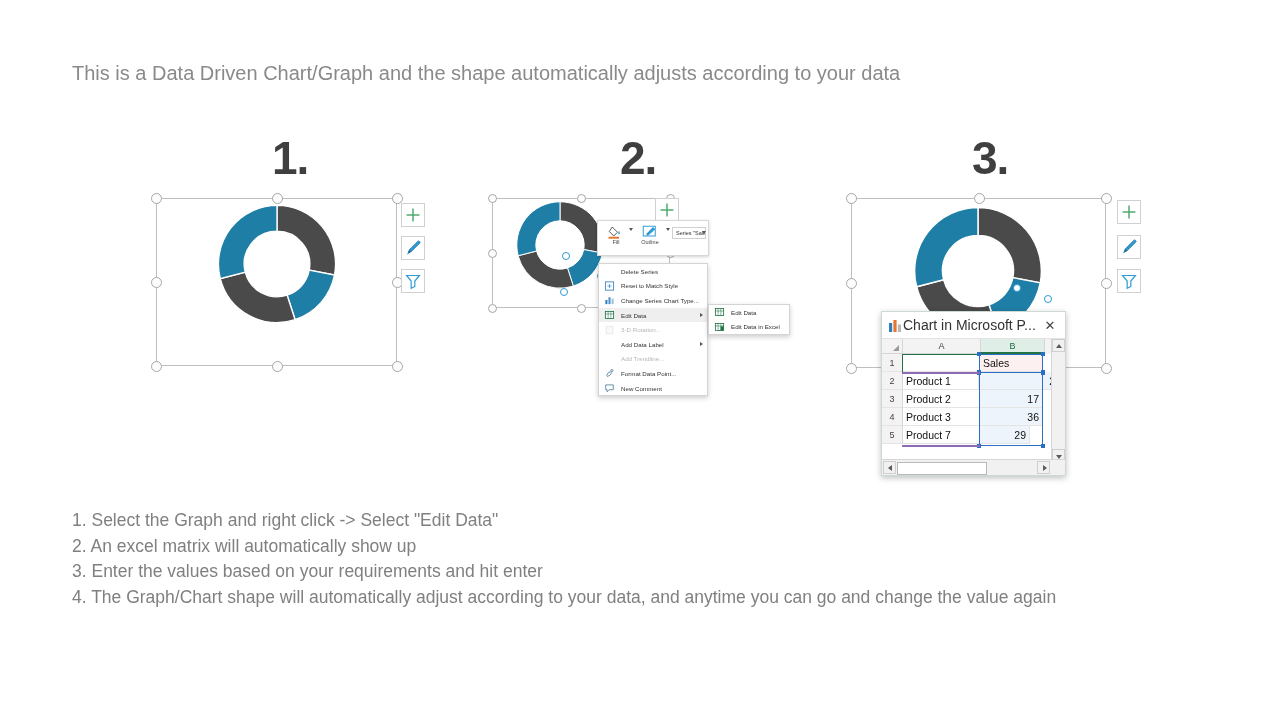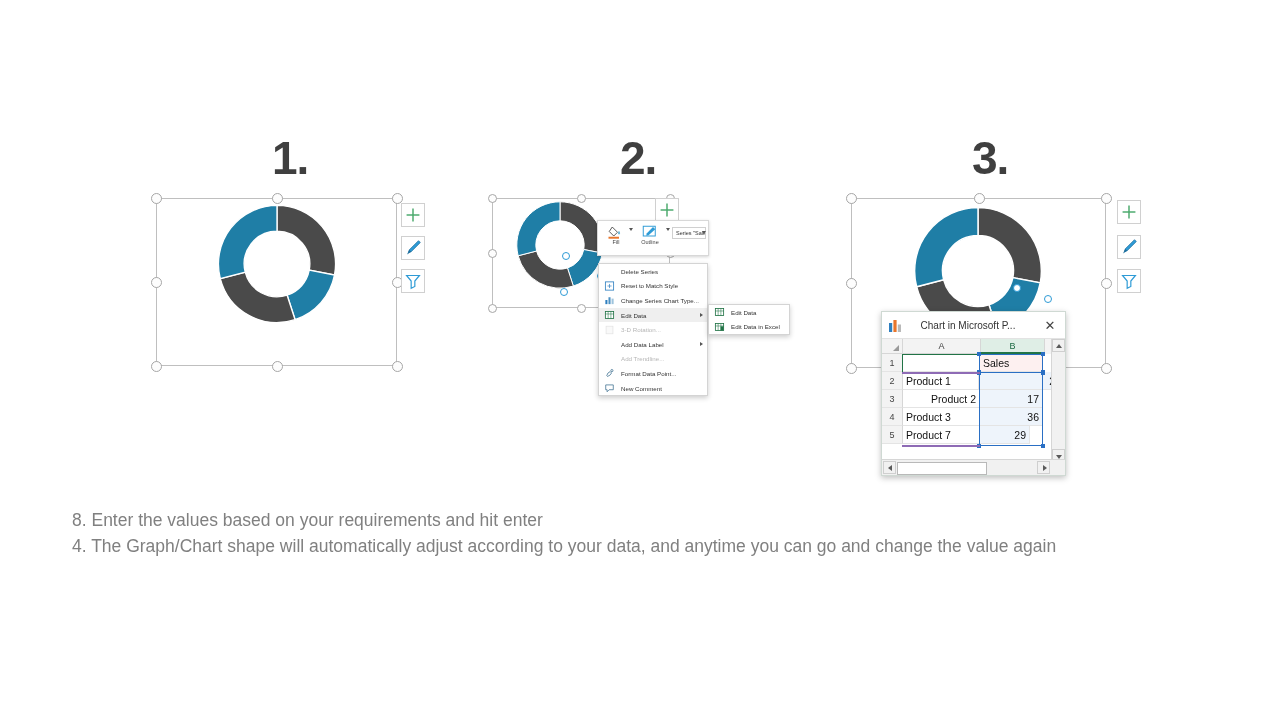--- a/index.html
+++ b/index.html
@@ -97,21 +97,21 @@
     box-sizing:border-box;
   }
   .xltitle{
     position:relative;height:26px;background:#ffffff;
     border-bottom:1px solid #e3e3e3;
     display:flex;align-items:center;
   }
   .xlicon{width:14px;height:13px;margin-left:7px;}
   .xlicon svg{display:block;width:100%;height:100%;}
   .xltitletext{
-    flex:1;text-align:center;font-size:10px;color:#333;
+    flex:1;text-align:center;font-size:14px;color:#333;
     white-space:nowrap;overflow:hidden;padding-right:6px;
   }
   .xlclose{
     width:22px;text-align:center;font-size:13px;color:#444;
     margin-right:4px;line-height:1;
   }
   .xlgrid{position:relative;}
   .xlcolhdr{display:flex;height:15px;background:#f3f3f3;}
   .xlcorner{
     width:20px;border-right:1px solid #d6d6d6;border-bottom:1px solid #d6d6d6;
@@ -184,20 +184,21 @@
     position:absolute;left:72px;top:508px;width:1150px;
     font-size:17.5px;line-height:25.5px;color:#808080;
   }
   .instructions div{white-space:normal;}
 </style>
 </head>
 <body>
 
 <div class="page">
 
+  <div class="subtitle">This is a Data Driven Chart/Graph and the shape automatically adjusts according to your data</div>
 
   <div class="stepnum" style="left:272px;top:131px;">1.</div>
 
   <div class="chartframe" style="left:156px;top:198px;width:241px;height:168px;">
     <div class="frameline" style="left:0;top:0;width:241px;height:1px;"></div>
     <div class="frameline" style="left:0;top:167px;width:241px;height:1px;"></div>
     <div class="frameline" style="left:0;top:0;width:1px;height:168px;"></div>
     <div class="frameline" style="left:240px;top:0;width:1px;height:168px;"></div>
     <div class="handle" style="left:-5px;top:-5px;"></div>
     <div class="handle" style="left:116px;top:-5px;"></div>
@@ -472,21 +473,21 @@
             <div class="xlc" style="width: 77px;"></div>
             <div class="xlc bcol hdrcell" style="width: 63px;">Sales</div>
           </div>
           <div class="xlrow">
             <div class="xlrh">2</div>
             <div class="xlc" style="width: 77px;">Product 1</div>
             <div class="xlc bcol num" style="width: 86px;">28</div>
           </div>
           <div class="xlrow">
             <div class="xlrh">3</div>
-            <div class="xlc" style="width: 77px; text-align: right;">Product 2</div>
+            <div class="xlc" style="width: 77px;">Product 2</div>
             <div class="xlc bcol num" style="width: 63px;">17</div>
           </div>
           <div class="xlrow">
             <div class="xlrh">4</div>
             <div class="xlc" style="width: 77px;">Product 3</div>
             <div class="xlc bcol num" style="width: 63px;">36</div>
           </div>
           <div class="xlrow">
             <div class="xlrh">5</div>
             <div class="xlc" style="width: 77px;">Product 7</div>
@@ -517,17 +518,19 @@
     </div>
 
     <div class="xlhscroll">
       <div class="xlharrow left" style="left:1px;"></div>
       <div class="xlhthumb"></div>
       <div class="xlharrow right" style="right:15px;"></div>
     </div>
   </div>
 
   <div class="instructions">
-      <div>8. Enter the values based on your requirements and hit enter</div>
+      <div>1. Select the Graph and right click -&gt; Select "Edit Data"</div>
+      <div>2. An excel matrix will automatically show up</div>
+      <div>3. Enter the values based on your requirements and hit enter</div>
       <div>4. The Graph/Chart shape will automatically adjust according to your data, and anytime you can go and change the value again</div>
     </div>
 
 </div>
 
 </body></html>

